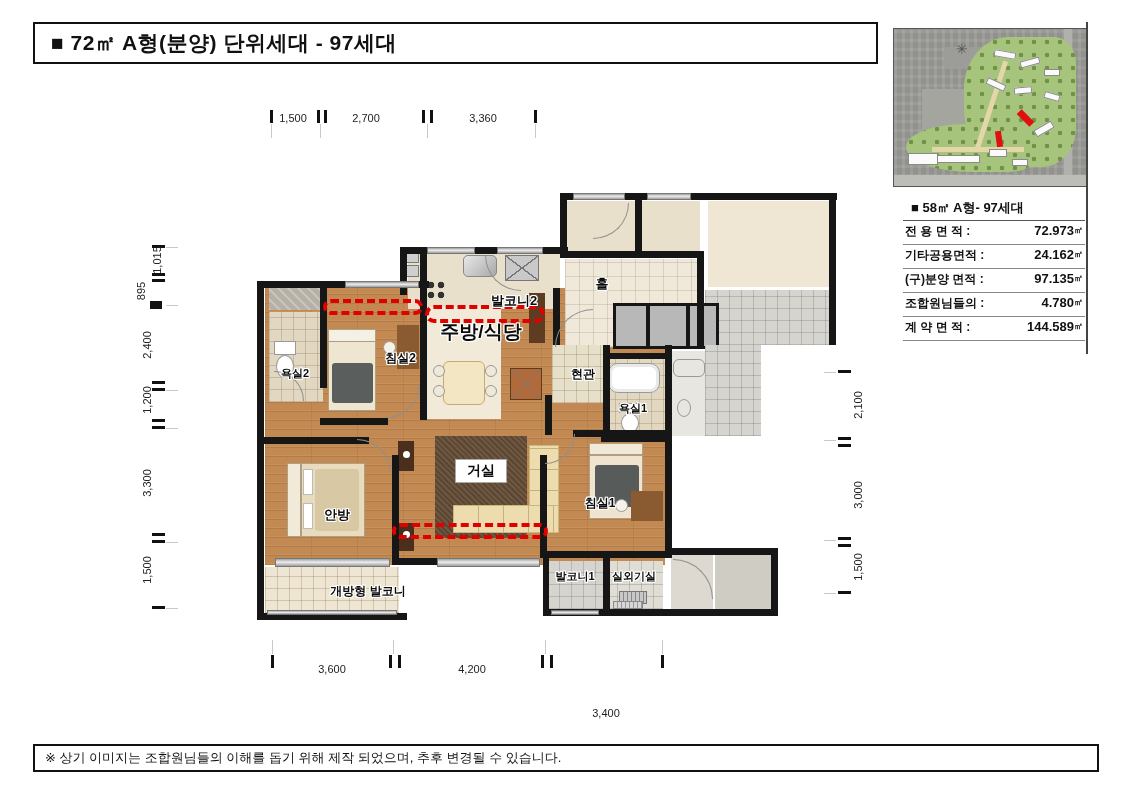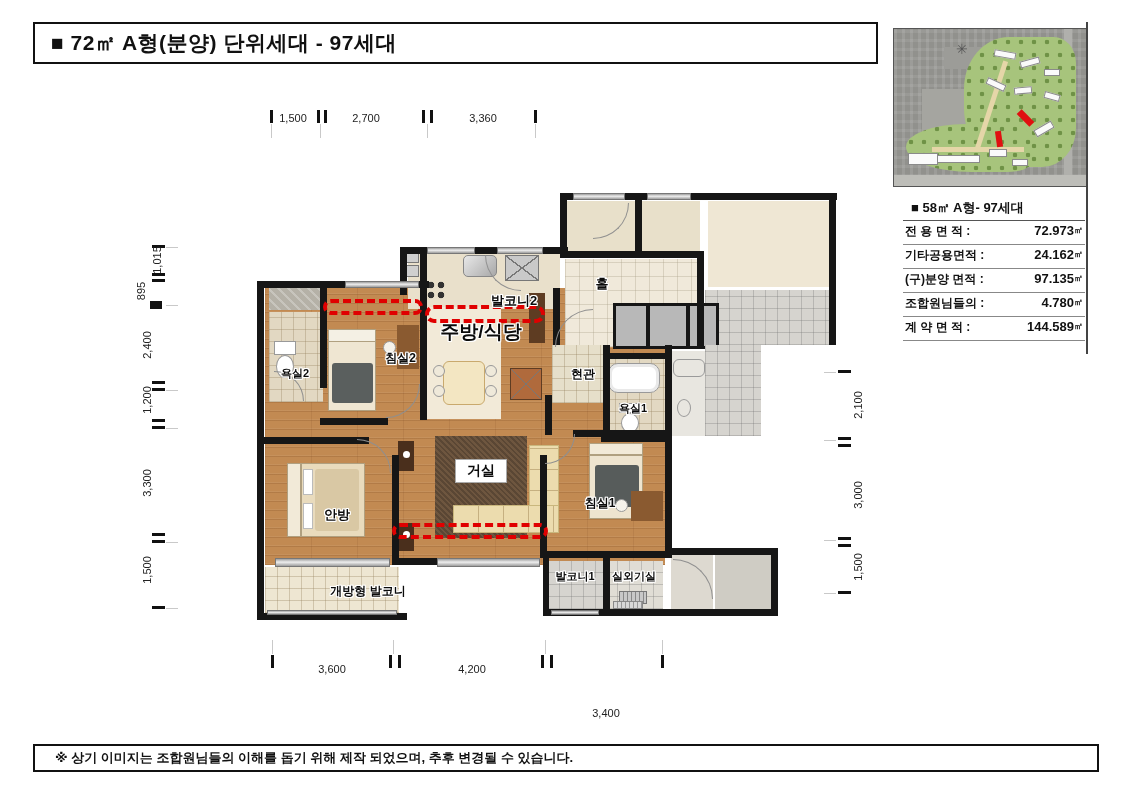--- a/index.html
+++ b/index.html
@@ -5,21 +5,21 @@
   html,body{margin:0;padding:0;background:#fff;}
   body{width:1131px;height:800px;position:relative;overflow:hidden;
        font-family:"Liberation Sans","DejaVu Sans",sans-serif;color:#111;}
   .abs{position:absolute;}
   
   .title-box{position:absolute;left:33px;top:22px;width:845px;height:42px;border:2px solid #111;
              display:flex;align-items:center;box-sizing:border-box;}
   .title-text{font-size:21px;font-weight:bold;margin-left:16px;letter-spacing:.5px;}
   .footer-box{position:absolute;left:33px;top:744px;width:1066px;height:28px;border:2px solid #111;
               display:flex;align-items:center;box-sizing:border-box;}
-  .footer-text{font-size:13px;font-weight:bold;margin-left:20px;}
+  .footer-text{font-size:13px;font-weight:normal;margin-left:10px;}
   .right-vline{position:absolute;left:1086px;top:22px;width:2px;height:332px;background:#444;}
   
   .info-table{position:absolute;left:903px;top:196px;width:182px;font-weight:bold;}
   .it-header{font-size:13px;padding:3px 2px 3px 8px;border-bottom:1px solid #555;}
   .it-row{display:flex;justify-content:space-between;align-items:baseline;
           height:21px;border-bottom:1px solid #888;padding:2px 2px 0 2px;box-sizing:content-box;}
   .it-label{font-size:12px;white-space:pre;}
   .it-value{font-size:13px;}
   .it-unit{font-size:9px;vertical-align:2px;}
   

